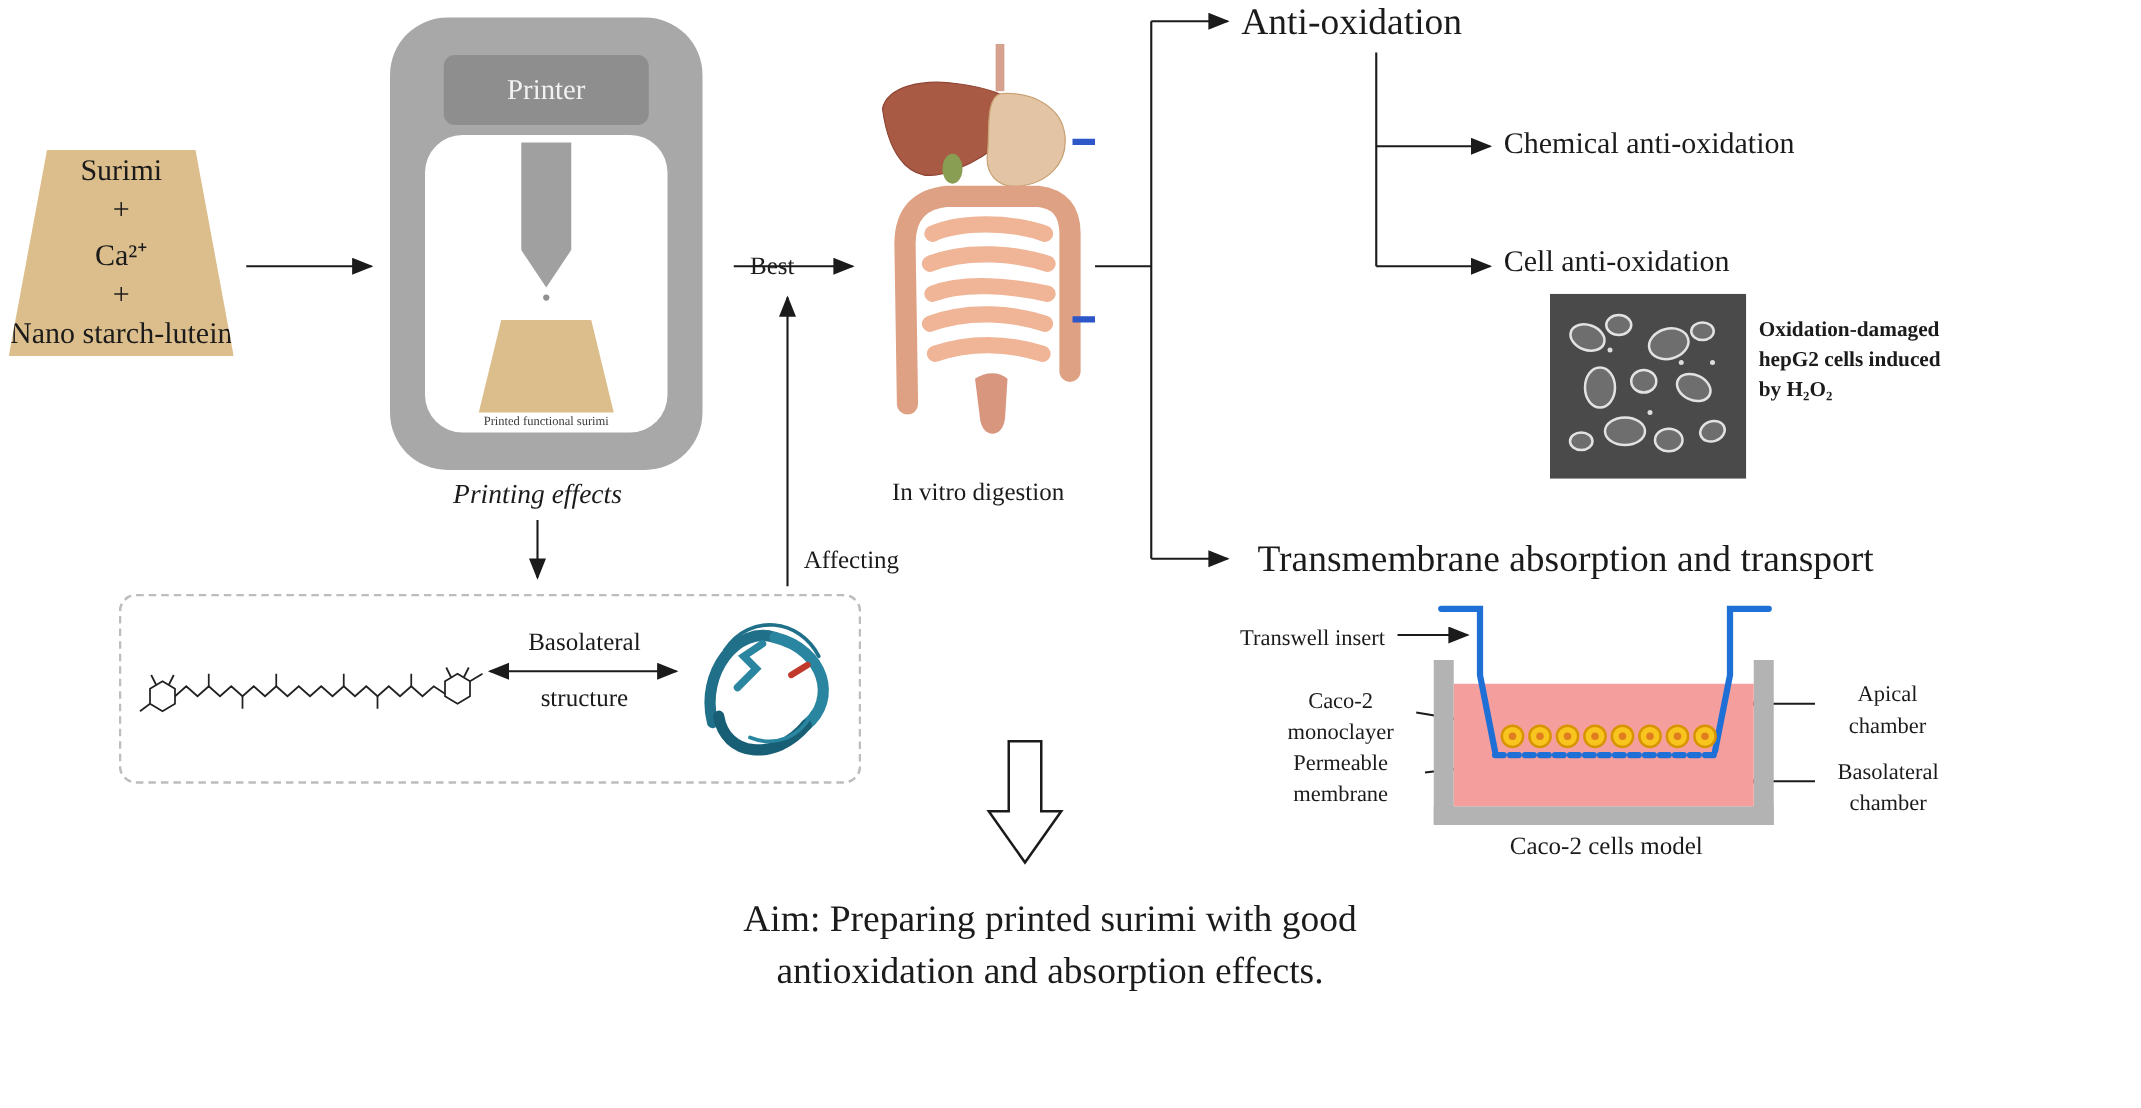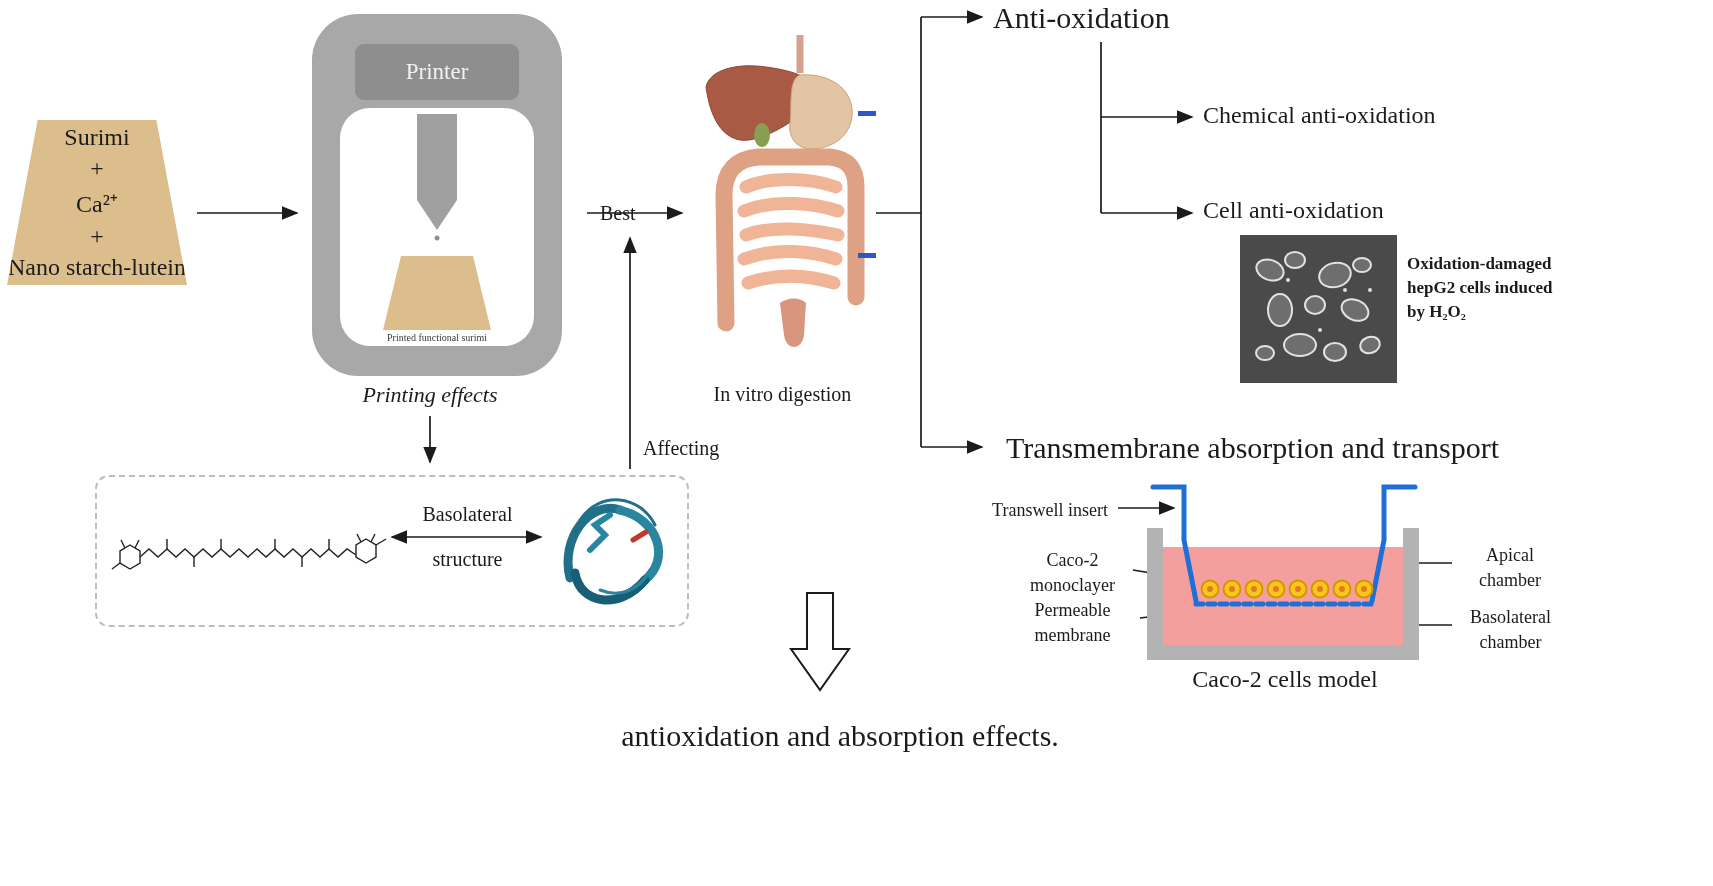--- a/index.html
+++ b/index.html
@@ -220,19 +220,20 @@
     <div>membrane</div>
   </div>
   <div class="abs ctr small-cap layer" style="left:1455px;top:543px;width:110px;">
     <div>Apical</div>
     <div>chamber</div>
   </div>
   <div class="abs ctr small-cap layer" style="left:1448px;top:605px;width:125px;">
     <div>Basolateral</div>
     <div>chamber</div>
   </div>
-  <div class="abs ctr layer" style="left:1180px;top:666px;width:210px;font-size:24px;">Caco-2 cells model</div>
+  <div class="abs ctr layer" style="left:1180px;top:666px;width:210px;font-size:20px;">Caco-2 cells model</div>
 
   <div class="abs ctr aim">
+    <div>Aim: Preparing printed surimi with good</div>
     <div>antioxidation and absorption effects.</div>
   </div>
 
 </div>
 
 </body></html>

